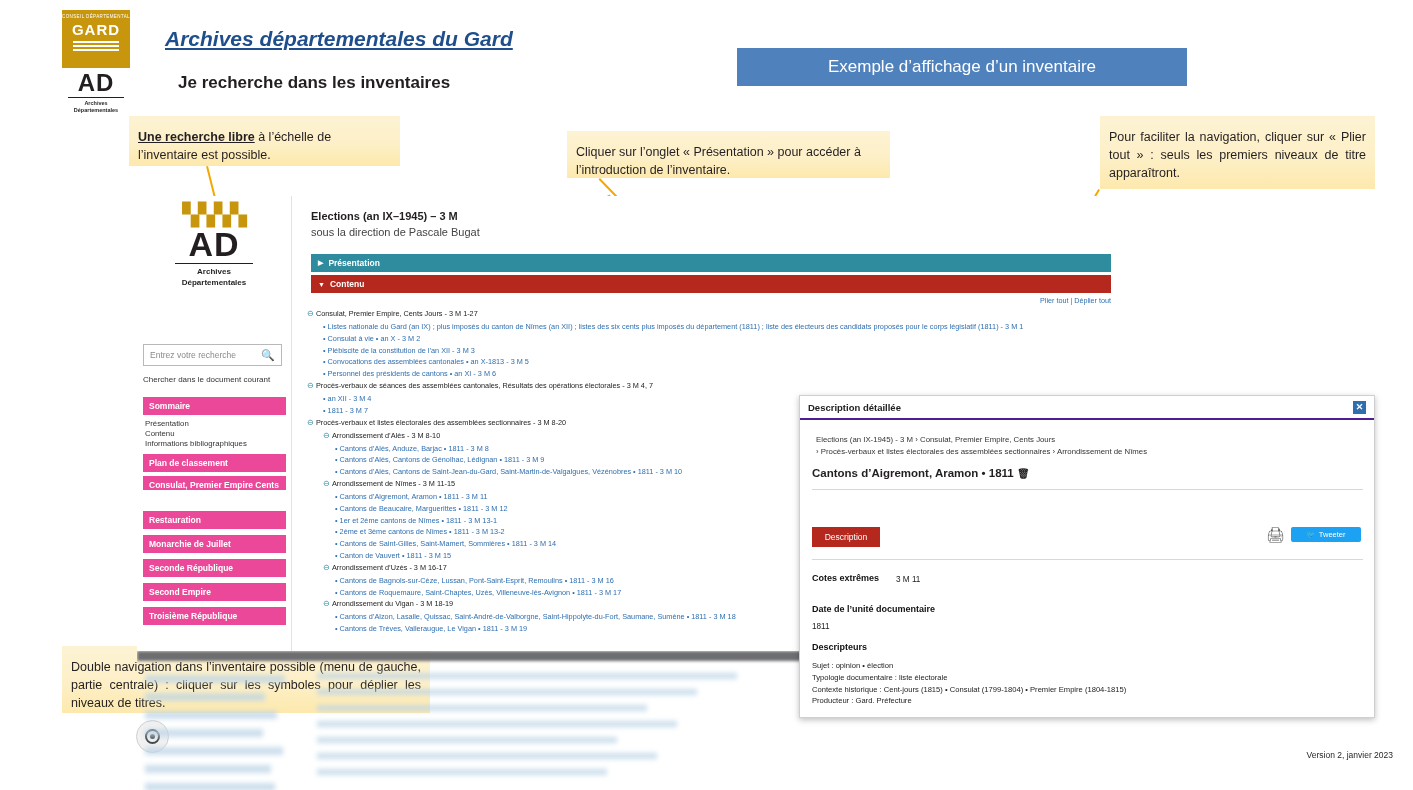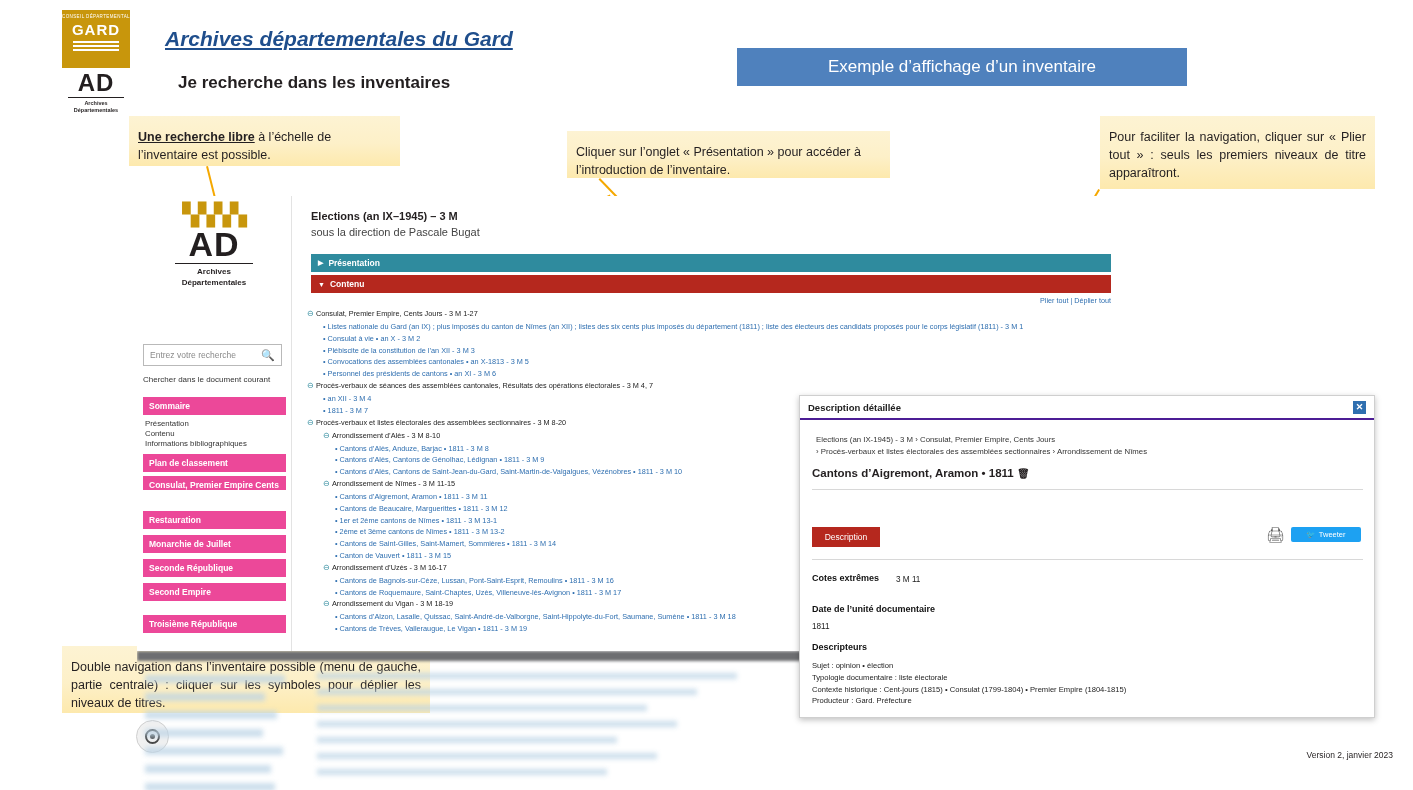--- a/index.html
+++ b/index.html
@@ -255,21 +255,21 @@
     <div class="navsub" style="top:223px;">Présentation</div>
     <div class="navsub" style="top:233px;">Contenu</div>
     <div class="navsub" style="top:243px;">Informations bibliographiques</div>
 
     <div class="navitem" style="top:258px;">Plan de classement</div>
     <div class="navitem tall" style="top:280px;">Consulat, Premier Empire Cents Jours</div>
     <div class="navitem" style="top:315px;">Restauration</div>
     <div class="navitem" style="top:339px;">Monarchie de Juillet</div>
     <div class="navitem" style="top:363px;">Seconde République</div>
     <div class="navitem" style="top:387px;">Second Empire</div>
-    <div class="navitem" style="top:411px;margin-top:8px;">Troisième République</div>
+    <div class="navitem" style="top:411px;">Troisième République</div>
   </div>
 
   <div class="shot-main">
     <div class="inv-title">Elections (an IX–1945) – 3 M</div>
     <div class="inv-sub">sous la direction de Pascale Bugat</div>
 
     <div class="tab-bar tab-pres">
       <span class="caret">▶</span>
       <span>Présentation</span>
     </div>

